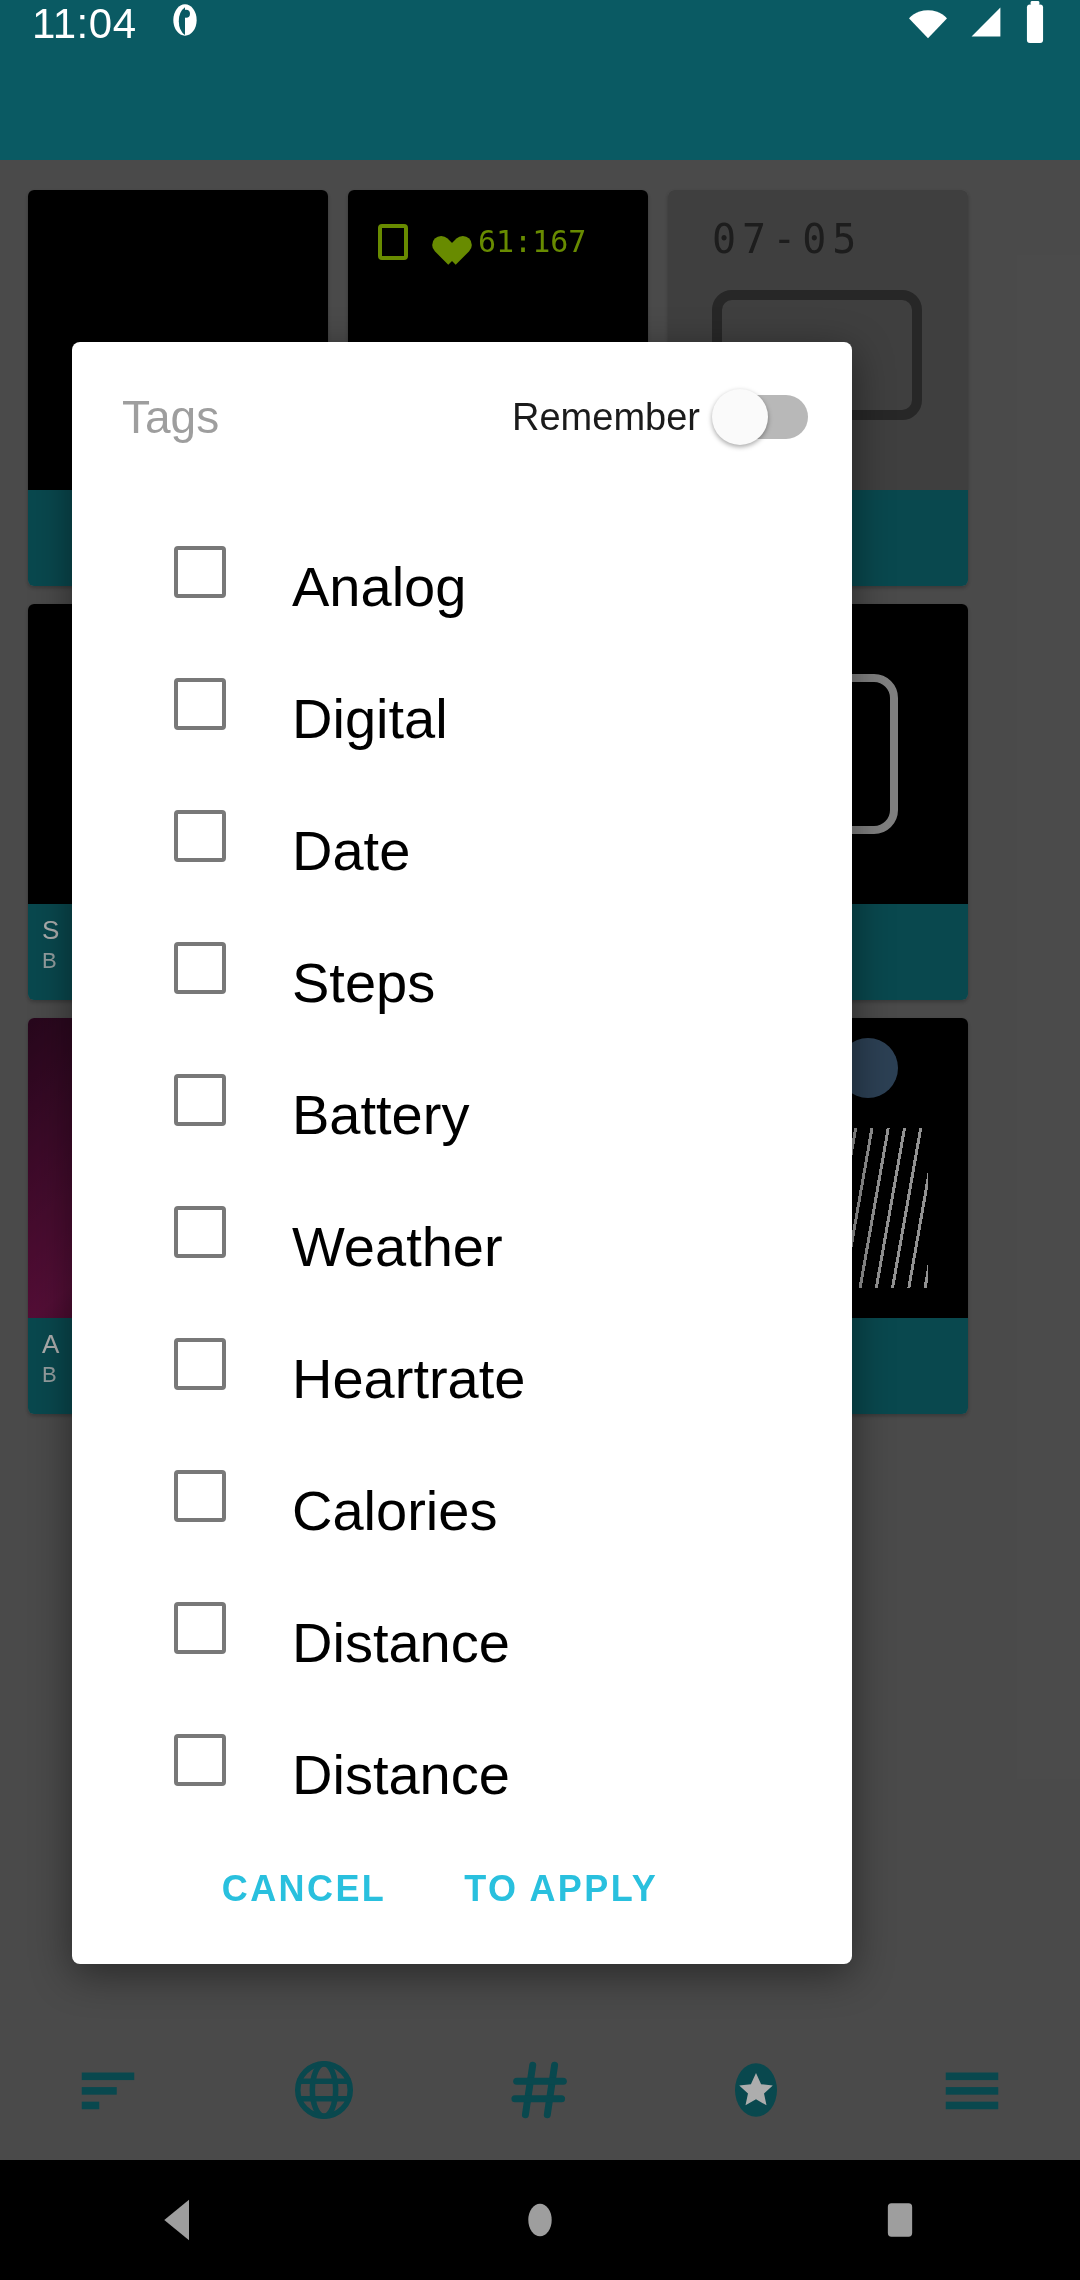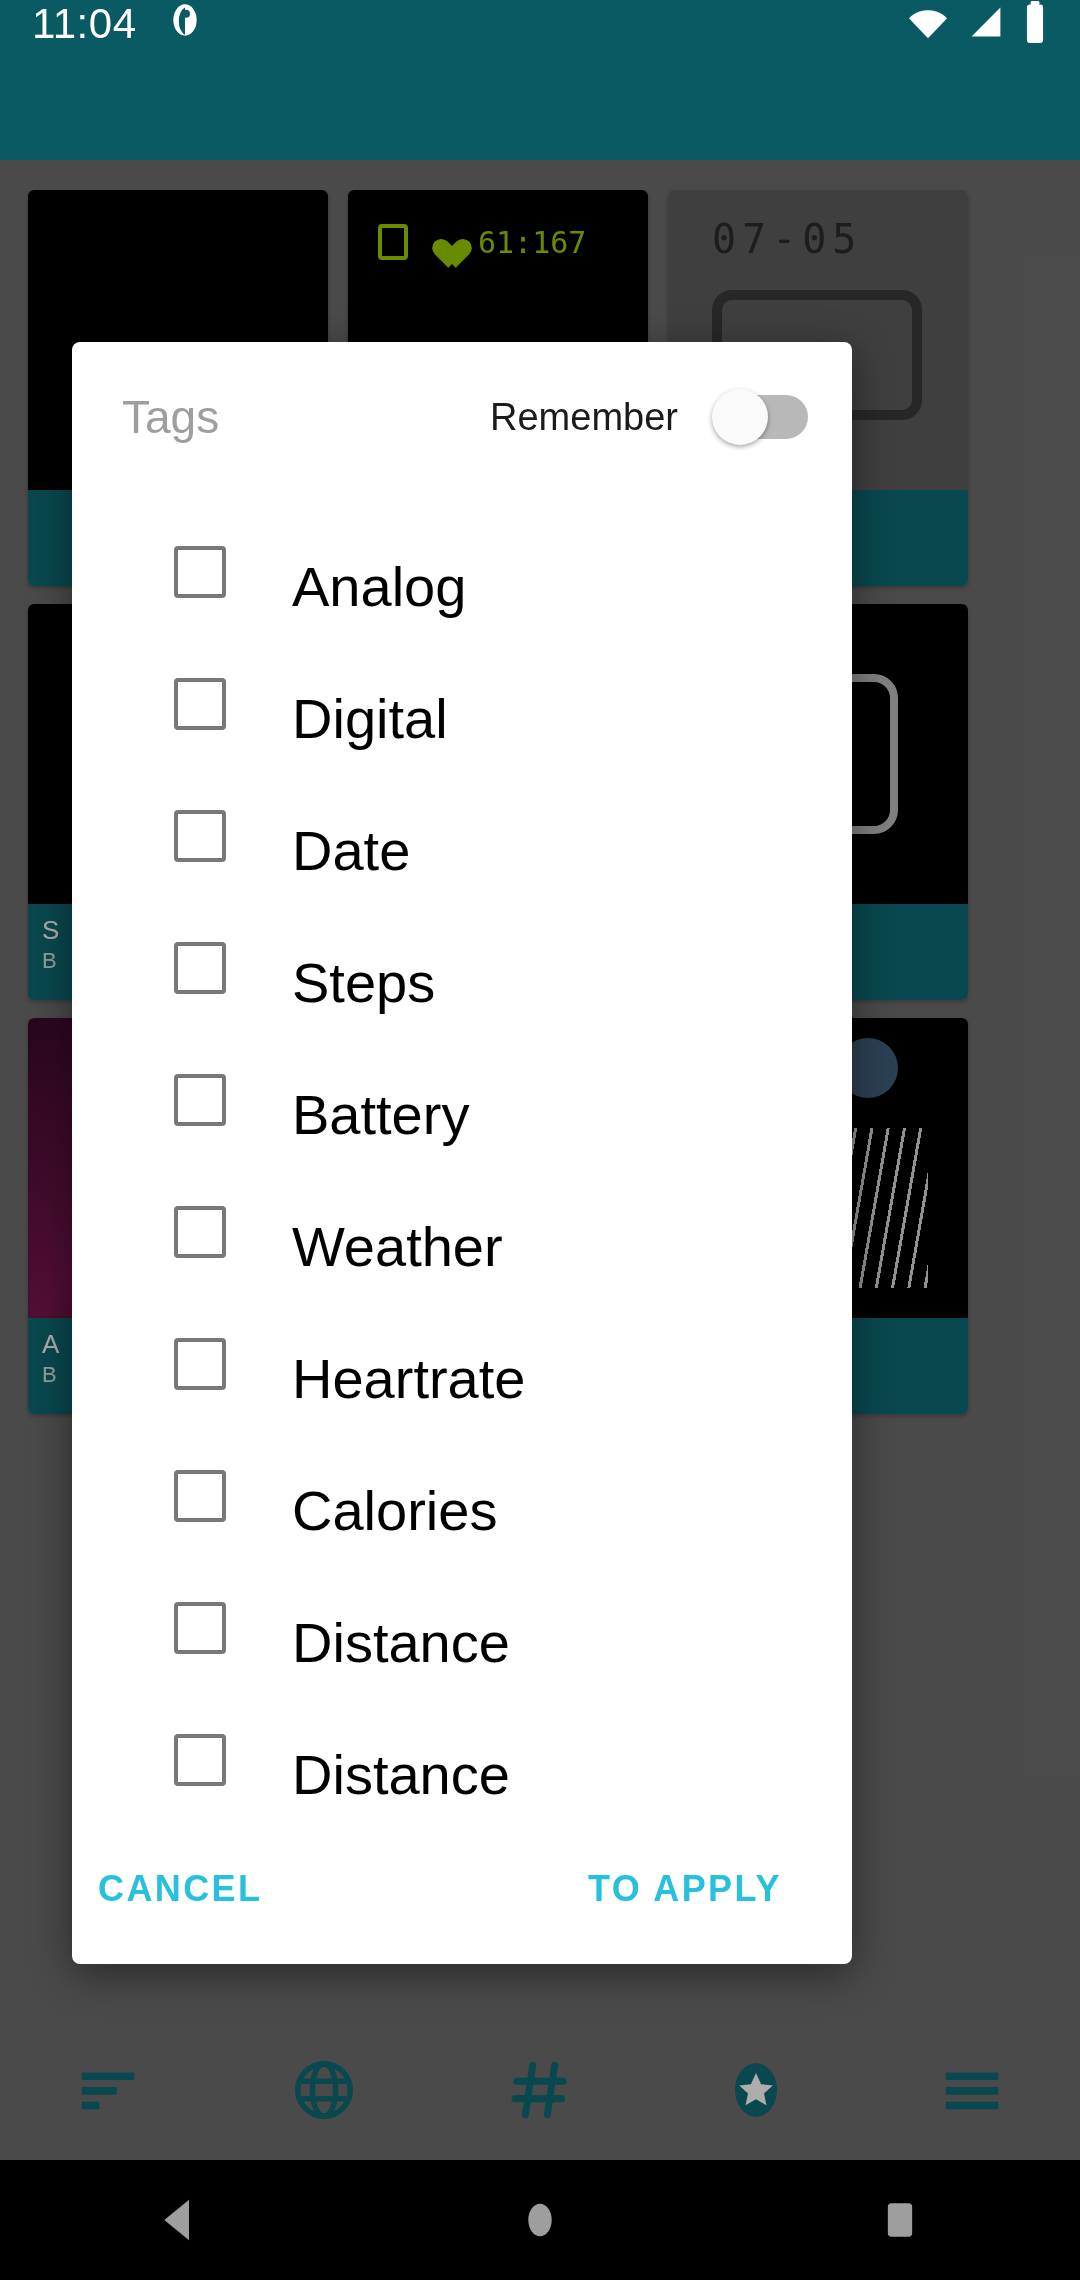--- a/index.html
+++ b/index.html
@@ -37,21 +37,21 @@
   .wf-thumb{ width:300px; height:300px; background:#000; position:relative; overflow:hidden; }
   .wf-footer{
     background:#0E6A73; height:96px; color:#fff;
     padding:10px 14px; font-size:26px; line-height:1.25;
     overflow:hidden;
   }
   .wf-footer .wf-sub{ font-size:22px; opacity:.85; }
 
   
   .th-green-text{ color:#9ACD00; font-family:"DejaVu Sans Mono", monospace; }
-  .th-row{ position:absolute; display:flex; align-items:center; gap:18px; }
+  .th-row{ position:absolute; display:flex; gap:18px; }
   .th-heart{ width:34px; height:30px; position:relative; }
   .th-heart:before,.th-heart:after{
     content:""; position:absolute; top:0; width:18px; height:28px;
     background:#9ACD00; border-radius:18px 18px 0 0;
   }
   .th-heart:before{ left:17px; transform:rotate(45deg); transform-origin:0 100%; }
   .th-heart:after{ left:17px; transform:rotate(-45deg); transform-origin:100% 100%; }
   .th-clip{ width:30px;height:36px;border:4px solid #9ACD00;border-radius:4px; }
   .th-bigdate{ color:#2b2b2b; font-family:"DejaVu Sans Mono", monospace; letter-spacing:6px; }
   .th-ring{ position:absolute; border-radius:50%; }
@@ -82,21 +82,21 @@
     position:absolute; left:72px; top:342px; width:780px; height:1622px;
     background:#fff; border-radius:8px; z-index:8;
     box-shadow:0 10px 40px rgba(0,0,0,.45);
     display:flex; flex-direction:column; overflow:hidden;
   }
   #dialog-header{
     flex:0 0 auto; height:150px; display:flex; align-items:center;
     padding:0 44px 0 50px;
   }
   #dialog-title{ font-size:46px; color:#9e9e9e; }
-  #remember-group{ margin-left:auto; display:flex; align-items:center; gap:38px; }
+  #remember-group{ margin-left:auto; display:flex; align-items:center; gap:16px; }
   #remember-label{ font-size:38px; color:#1b1b1b; }
   .switch{
     width:92px; height:44px; border-radius:22px; background:#b8b8b8;
     position:relative; flex:0 0 auto;
   }
   .switch .knob{
     position:absolute; left:-4px; top:-6px; width:56px; height:56px;
     border-radius:50%; background:#fafafa;
     box-shadow:0 2px 5px rgba(0,0,0,.35);
   }
@@ -107,21 +107,21 @@
     cursor:default;
   }
   .cbox{
     width:52px; height:52px; border:4px solid #787878; border-radius:4px;
     background:#fff; flex:0 0 auto; margin-left:52px; position:relative;
   }
   .tag-label{ margin-left:66px; font-size:56px; color:#000000;margin-top:29px; }
 
   #dialog-actions{
     flex:0 0 auto; height:150px; display:flex; align-items:center;
-    justify-content:space-between; padding:0 44px 0 0; gap:26px;
+    justify-content:center; padding:0 44px 0 0; gap:26px;
   }
   .dlg-btn{
     background:none; border:none; cursor:pointer;
     font-family:"Liberation Sans", sans-serif;
     font-size:36px; font-weight:bold; letter-spacing:2.4px;
     color:#29C0DE; padding:18px 26px; border-radius:4px;
   }
 </style>
 </head>
 <body>

